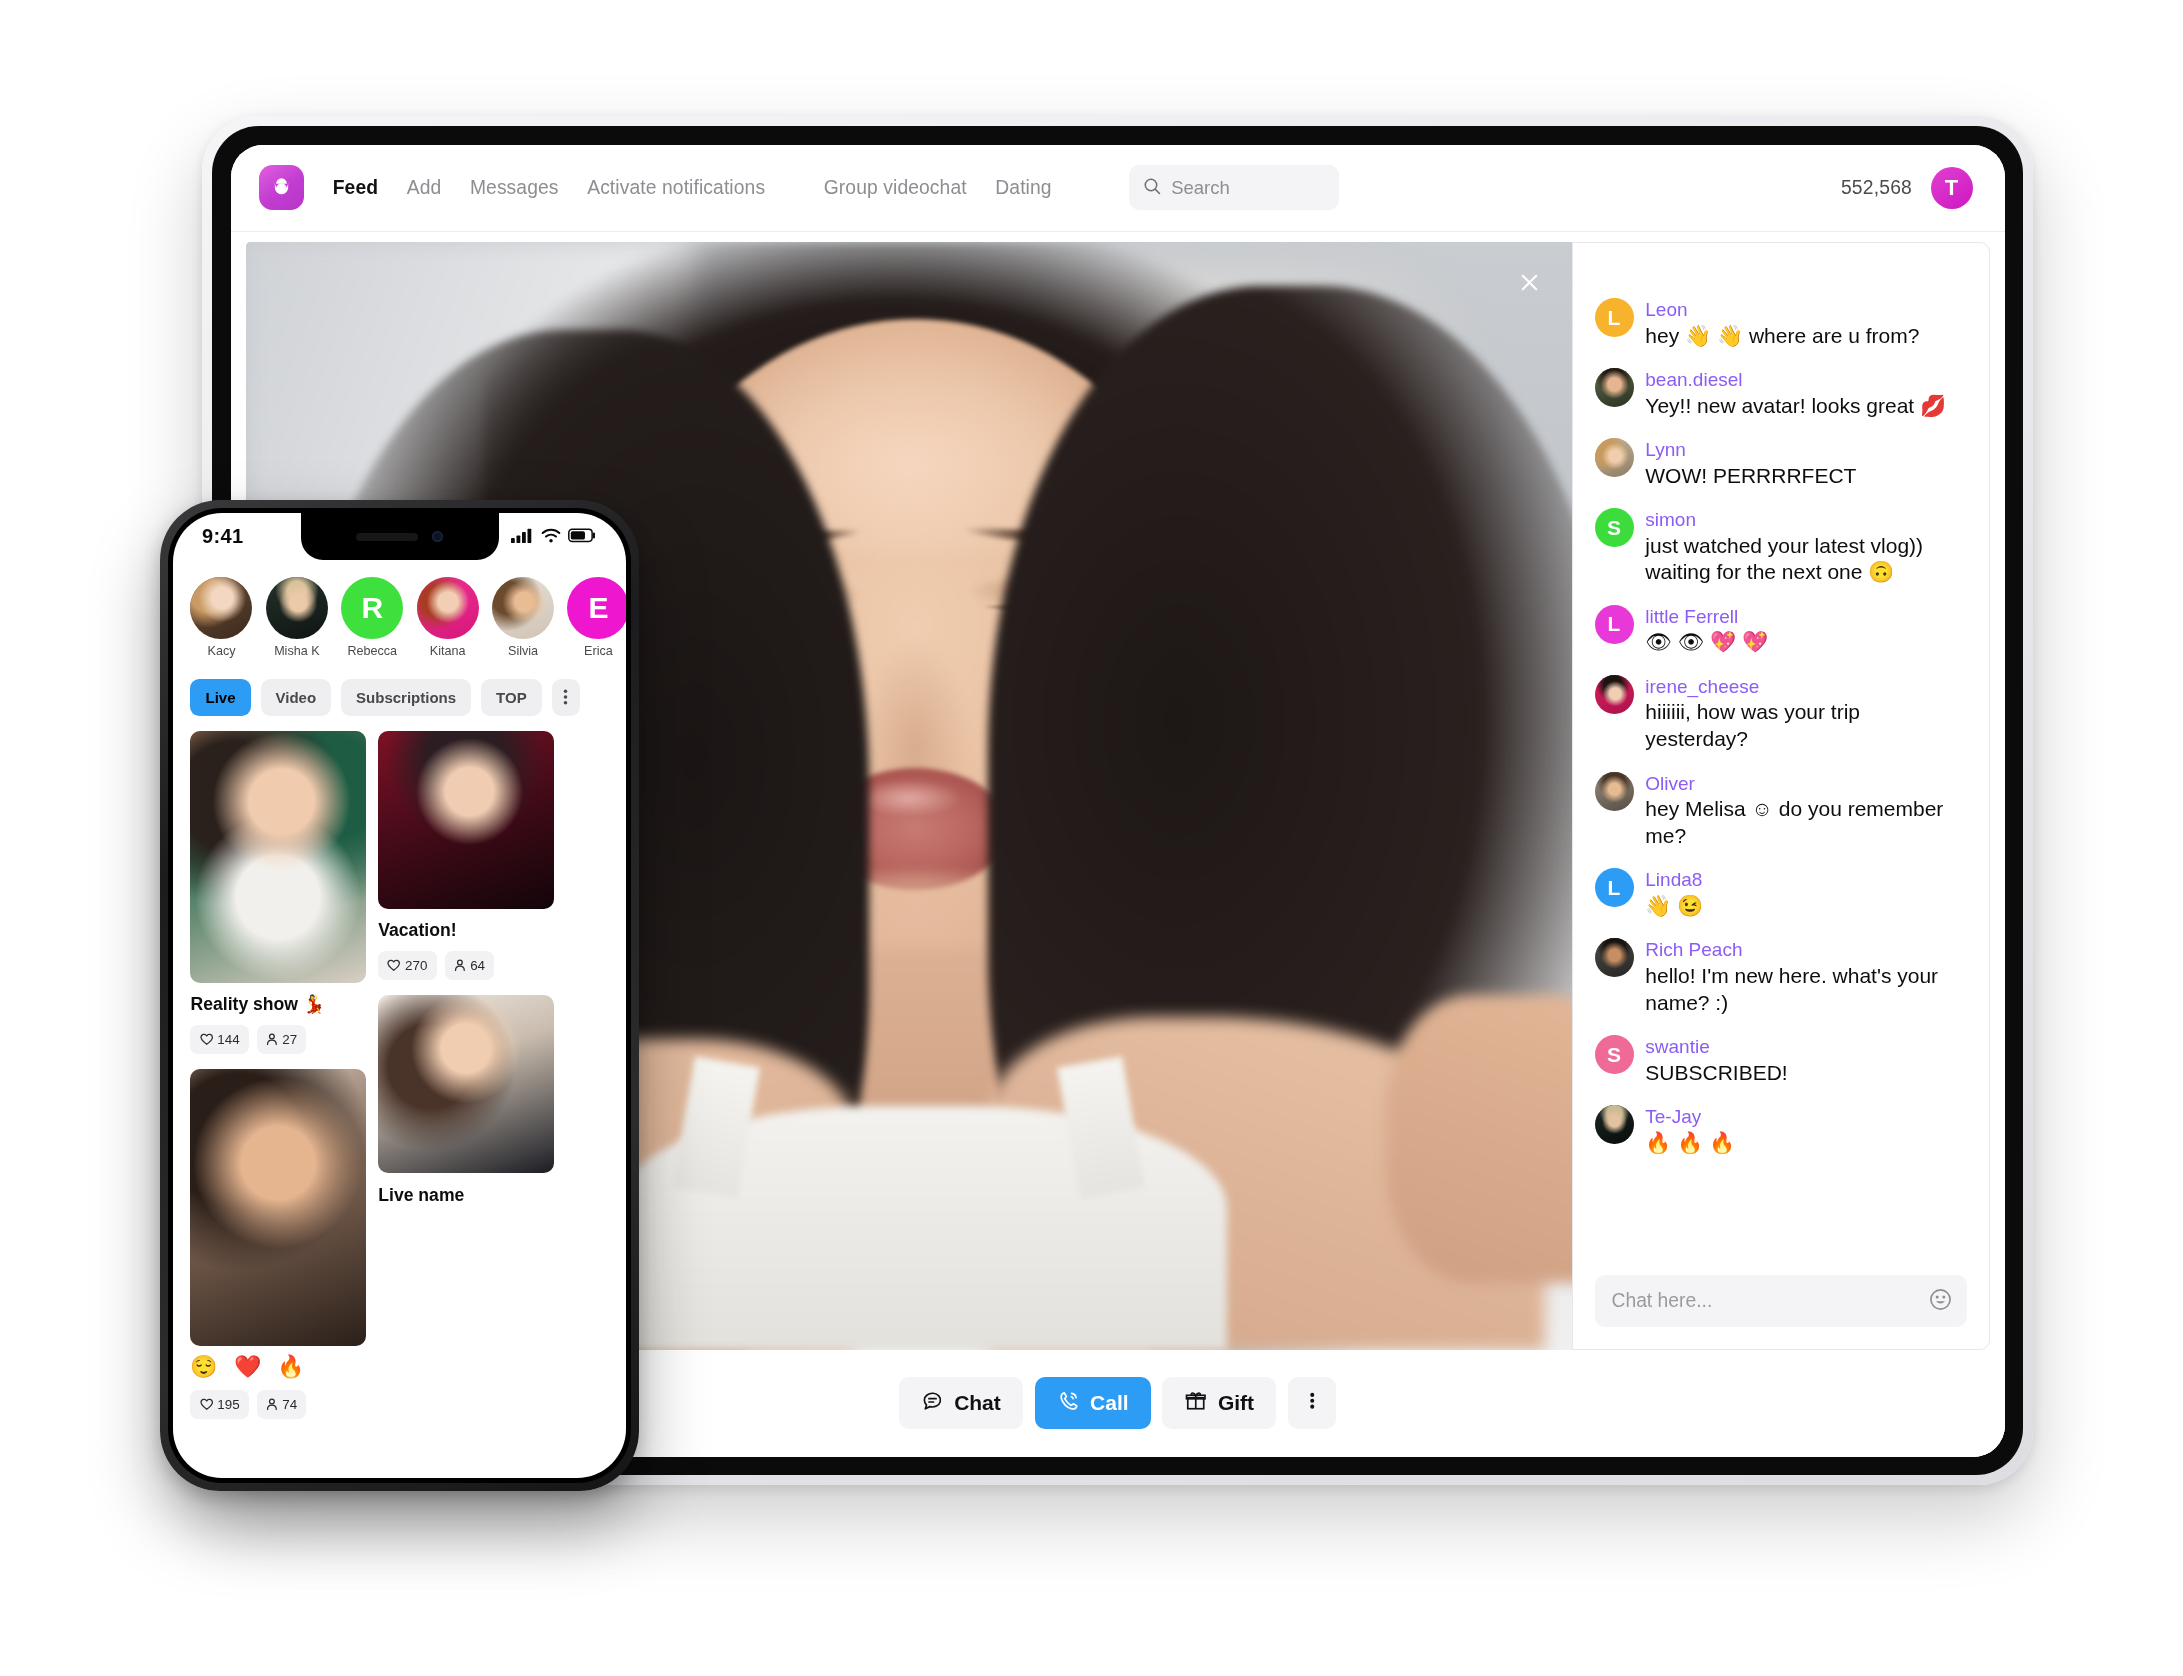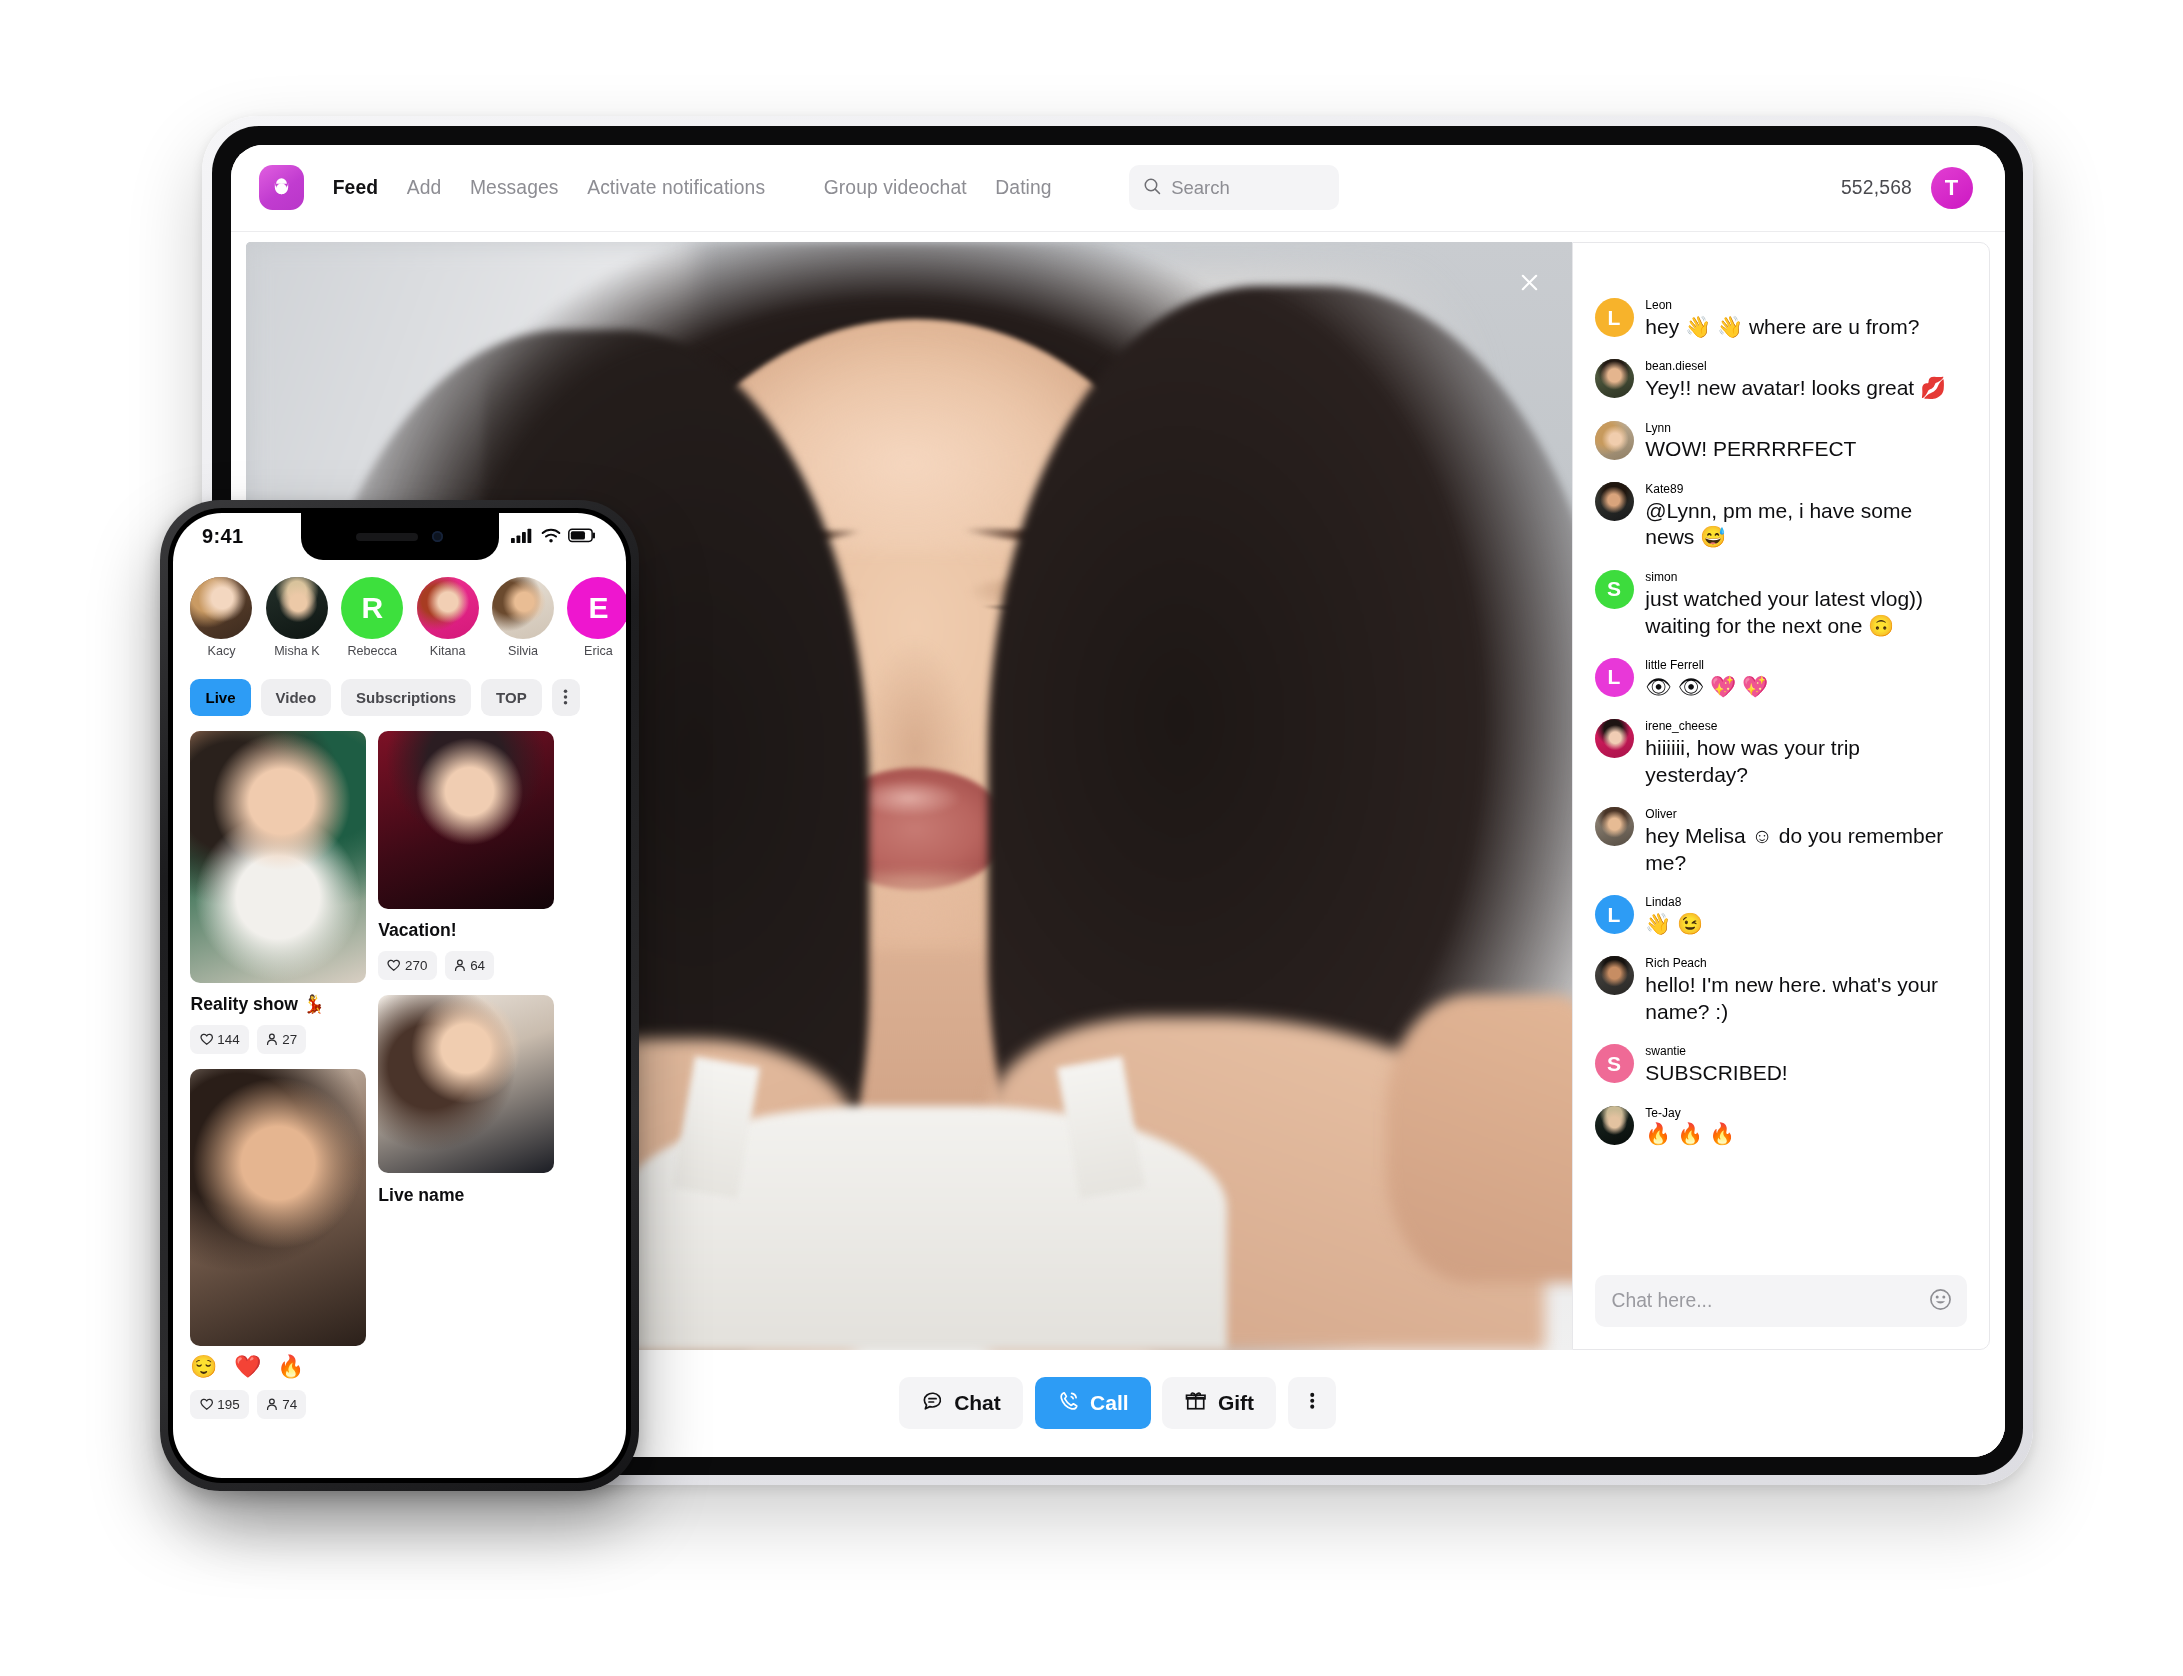--- a/index.html
+++ b/index.html
@@ -178,21 +178,21 @@
   #chat-scroll { flex:1 1 auto; overflow:hidden; padding: 44px 22px 0 22px; }
   .msg { display:flex; gap:11.8px; margin-bottom: 18.5px; align-items:flex-start; }
   .msg-avatar {
     width:39px; height:39px; border-radius:50%; flex:0 0 auto;
     display:flex; align-items:center; justify-content:center;
     color:#fff; font-size:21px; font-weight:600; overflow:hidden;
     background:#ccc;
   }
   .msg-avatar .ph { width:100%; height:100%; display:block; }
   .msg-body { min-width:0; }
-  .msg-name { font-size:12px; color:#000000; line-height:1.25; margin-bottom:0.8px; }
+  .msg-name { font-size:19px; color:#8b5cf6; line-height:1.25; margin-bottom:0.8px; }
   .msg-text { font-size:21px; color:#0e0e10; line-height:1.28; font-weight:500; word-wrap:break-word; }
   #chat-input-row { padding: 11.8px 22px 22px 22px; }
   #chat-input-box {
     height:52px; border-radius:10px; background:#f4f4f6;
     display:flex; align-items:center; padding: 0 13.4px 0 17px;
   }
   #chat-input {
     border:none; outline:none; background:transparent; flex:1 1 auto;
     font-family:"Liberation Sans", sans-serif; font-size:19.3px; color:#2c2c2e;
   }
@@ -454,29 +454,20 @@
                   <div class="msg">
                     <div class="msg-avatar">
                       <span class="ph p-lynn"></span>
                     </div>
                     <div class="msg-body">
                       <div class="msg-name">Lynn</div>
                       <div class="msg-text">WOW! PERRRRFECT</div>
                     </div>
                   </div>
                   <div class="msg">
-                    <div class="msg-avatar">
-                      <span class="ph p-kate"></span>
-                    </div>
-                    <div class="msg-body">
-                      <div class="msg-name">Kate89</div>
-                      <div class="msg-text">@Lynn, pm me, i have some news 😅</div>
-                    </div>
-                  </div>
-                  <div class="msg">
                     <div class="msg-avatar" style="background: rgb(61, 220, 61);">S</div>
                     <div class="msg-body">
                       <div class="msg-name">simon</div>
                       <div class="msg-text">just watched your latest vlog)) waiting for the next one 🙃</div>
                     </div>
                   </div>
                   <div class="msg">
                     <div class="msg-avatar" style="background: rgb(232, 56, 216);">L</div>
                     <div class="msg-body">
                       <div class="msg-name">little Ferrell</div>

